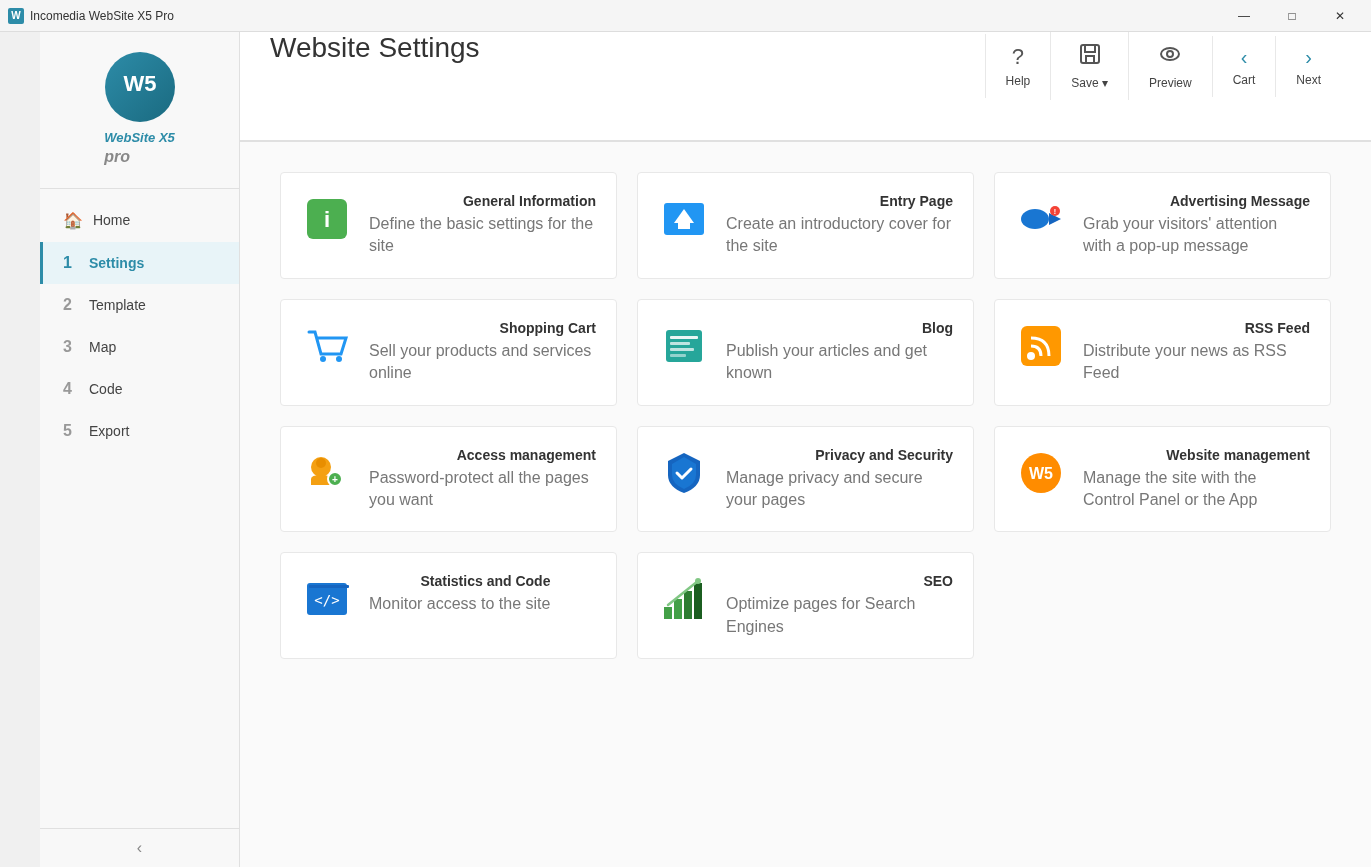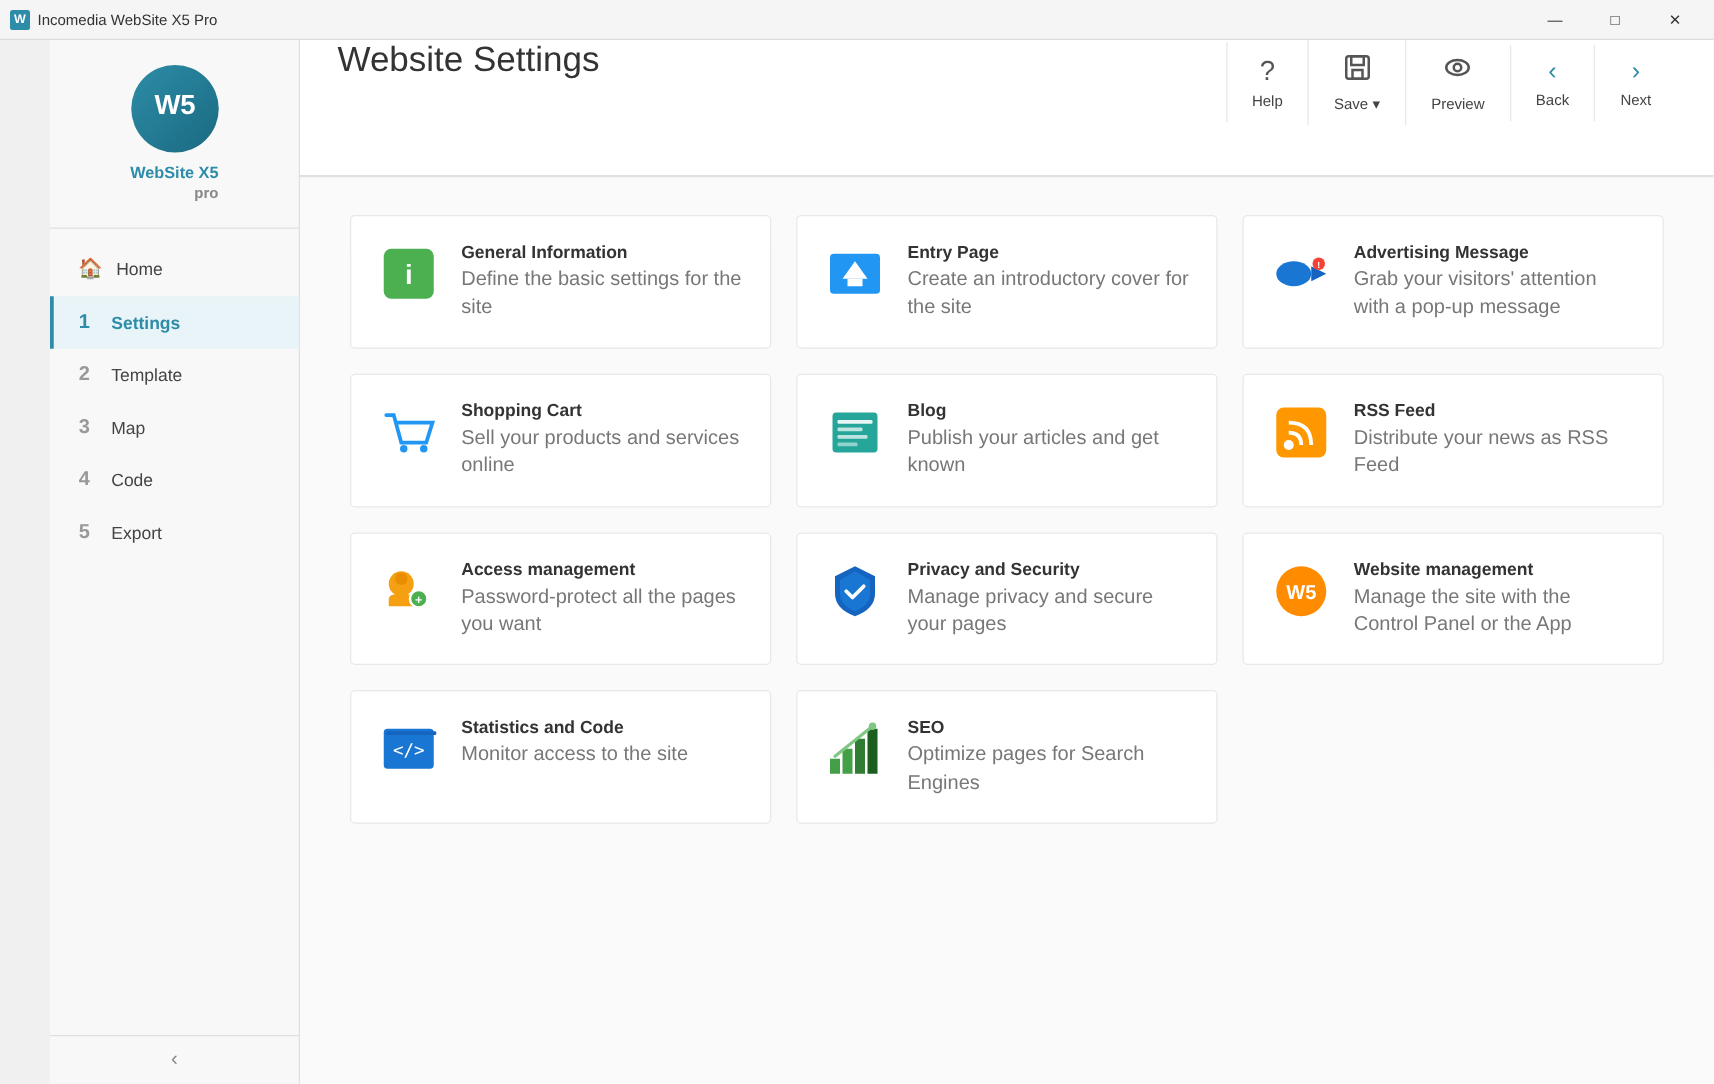--- a/index.html
+++ b/index.html
@@ -94,25 +94,26 @@
       justify-content: center;
       color: white;
       font-size: 28px;
       font-weight: bold;
       margin-bottom: 8px;
     }
     .logo-text {
       font-size: 13px;
       color: #2d8ca8;
       font-weight: bold;
-      text-align: right;
+      text-align: left;
       line-height: 1.3;
+      font-style: italic;
     }
     .logo-text .pro {
-      font-size: 12px;
+      font-size: 16px;
       color: #888;
     }
     .sidebar-nav {
       flex: 1;
       padding: 10px 0;
     }
     .nav-item {
       display: flex;
       align-items: center;
       gap: 10px;
@@ -238,20 +239,21 @@
     .card-icon-svg {
       width: 48px;
       height: 48px;
     }
     .card-text {}
     .card-title {
       font-size: 14px;
       font-weight: 600;
       color: #333;
       margin-bottom: 4px;
+      text-align: right;
     }
     .card-desc {
       font-size: 16px;
       color: #777;
       line-height: 1.4;
     }
   </style>
 </head>
 <body>
 
@@ -343,21 +345,21 @@
           <span class="btn-icon">
             <svg width="24" height="24" viewBox="0 0 24 24" fill="none" stroke="#555" stroke-width="2">
               <ellipse cx="12" cy="12" rx="9" ry="6"></ellipse>
               <circle cx="12" cy="12" r="3"></circle>
             </svg>
           </span>
           <span>Preview</span>
         </button>
         <button class="toolbar-btn nav-btn">
           <span class="btn-icon">‹</span>
-          <span>Back</span>
+          <span>Cart</span>
         </button>
         <button class="toolbar-btn nav-btn">
           <span class="btn-icon">›</span>
           <span>Next</span>
         </button>
       </div>
     </div>
 
     <div class="content-area">
       <div class="settings-grid">

